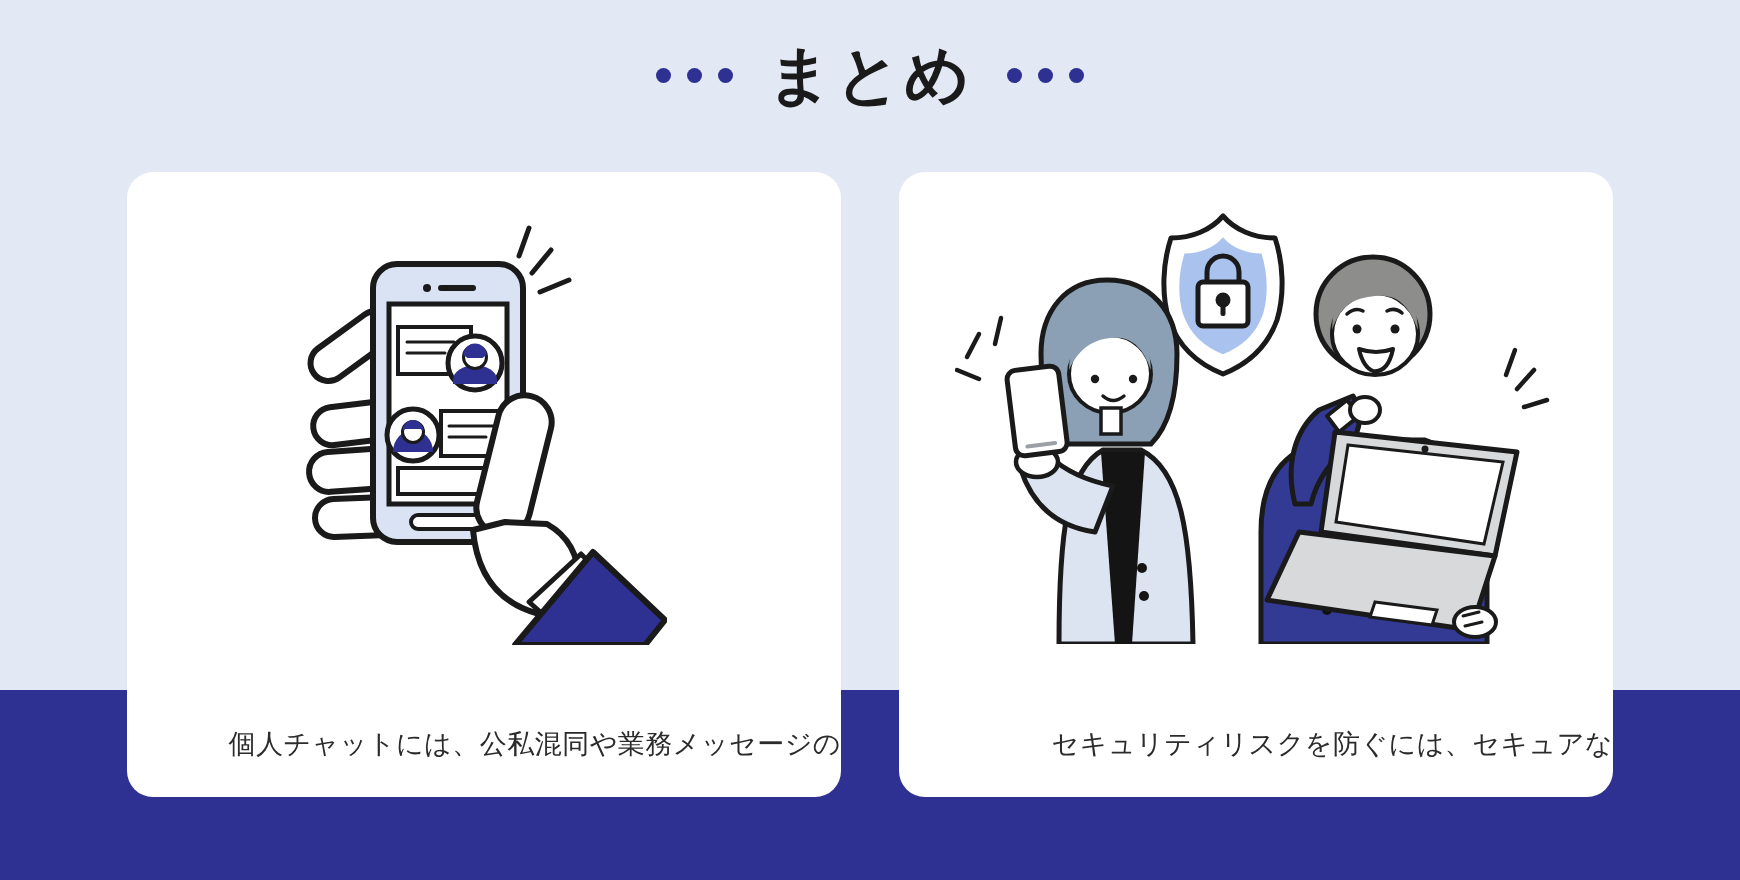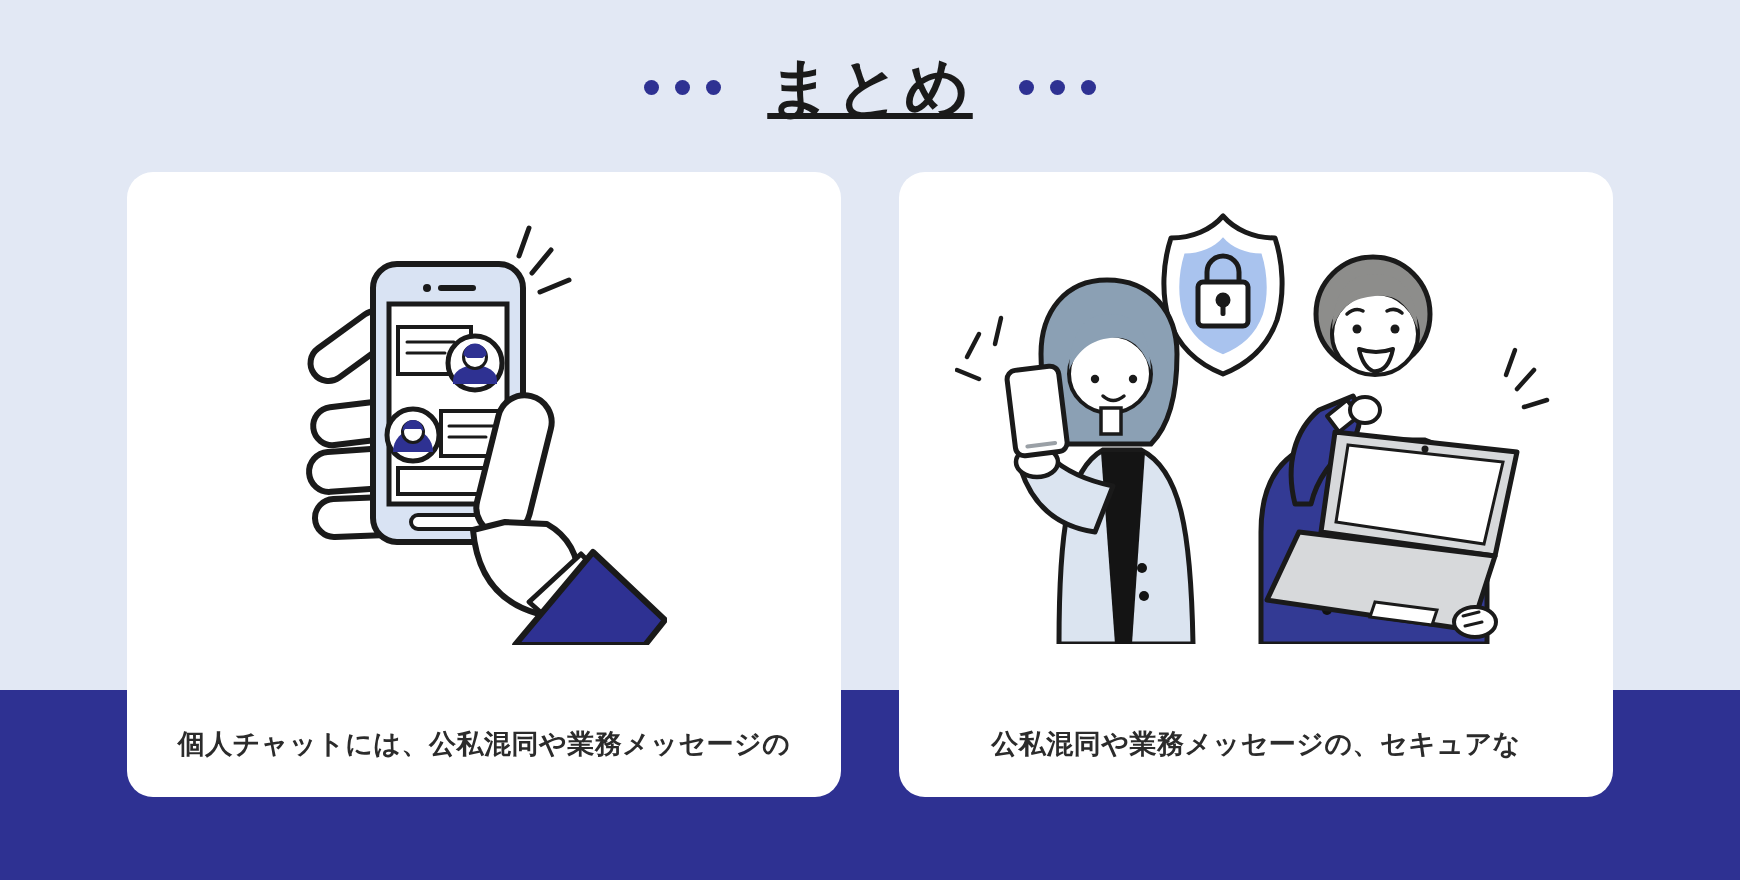--- a/index.html
+++ b/index.html
@@ -2,26 +2,26 @@
 <html><head>
 <meta charset="utf-8">
 <style>
   html,body{margin:0;padding:0;}
   body{width:1740px;height:880px;font-family:"Liberation Sans","DejaVu Sans",sans-serif;}
   .page{position:relative;width:1740px;height:880px;background:#e2e8f4;overflow:hidden;}
   .bottom-band{position:absolute;left:0;top:690px;width:1740px;height:190px;background:#2e3192;}
   .header{position:absolute;left:0;top:40px;width:1740px;display:flex;justify-content:center;align-items:center;column-gap:34px;}
   .dots{display:flex;column-gap:16px;}
   .dot{width:15px;height:15px;border-radius:50%;background:#2e3192;display:block;}
-  .title{margin:12px;font-size:64px;font-weight:bold;color:#1a1a1a;letter-spacing:3px;line-height:1.1;text-decoration:underline;}
+  .title{margin:0;font-size:64px;font-weight:bold;color:#1a1a1a;letter-spacing:3px;line-height:1.1;}
   .card{position:absolute;top:172px;width:714px;height:625px;background:#ffffff;border-radius:26px;}
   .card-left{left:127px;}
   .card-right{left:899px;}
-  .caption{position:absolute;left:0;right:0;bottom:30px;margin:0;text-align:center;
-           font-size:27px;font-weight:bold;color:#2b2b2b;line-height:46px;letter-spacing:0.5px;}
+  .caption{position:absolute;left:0;right:0;bottom:30px;margin:0;text-align:right;
+           font-size:27px;font-weight:normal;color:#2b2b2b;line-height:46px;letter-spacing:0.5px;}
   .caption span{display:block;}
   .illus{position:absolute;}
   .illus-left{left:150px;top:28px;}
   .illus-right{left:56px;top:30px;}
   svg .ln{stroke:#1a1a1a;stroke-linecap:round;}
 </style>
 </head>
 <body>
 
 <div class="page">
@@ -171,17 +171,17 @@
           <line x1="510" y1="424" x2="527" y2="420" stroke="#1a1a1a" stroke-width="3" stroke-linecap="round"></line>
         </g>
         <g stroke="#1a1a1a" stroke-width="4.5" stroke-linecap="round">
           <line x1="560" y1="148" x2="551" y2="173"></line>
           <line x1="579" y1="168" x2="562" y2="187"></line>
           <line x1="592" y1="198" x2="569" y2="205"></line>
         </g>
       </g>
     </svg>
     <p class="caption">
-      <span>公私混同や業務メッセージの、セキュアな</span>
+      <span>セキュリティリスクを防ぐには、セキュアな</span>
     </p>
   </section>
 
 </div>
 
 </body></html>

